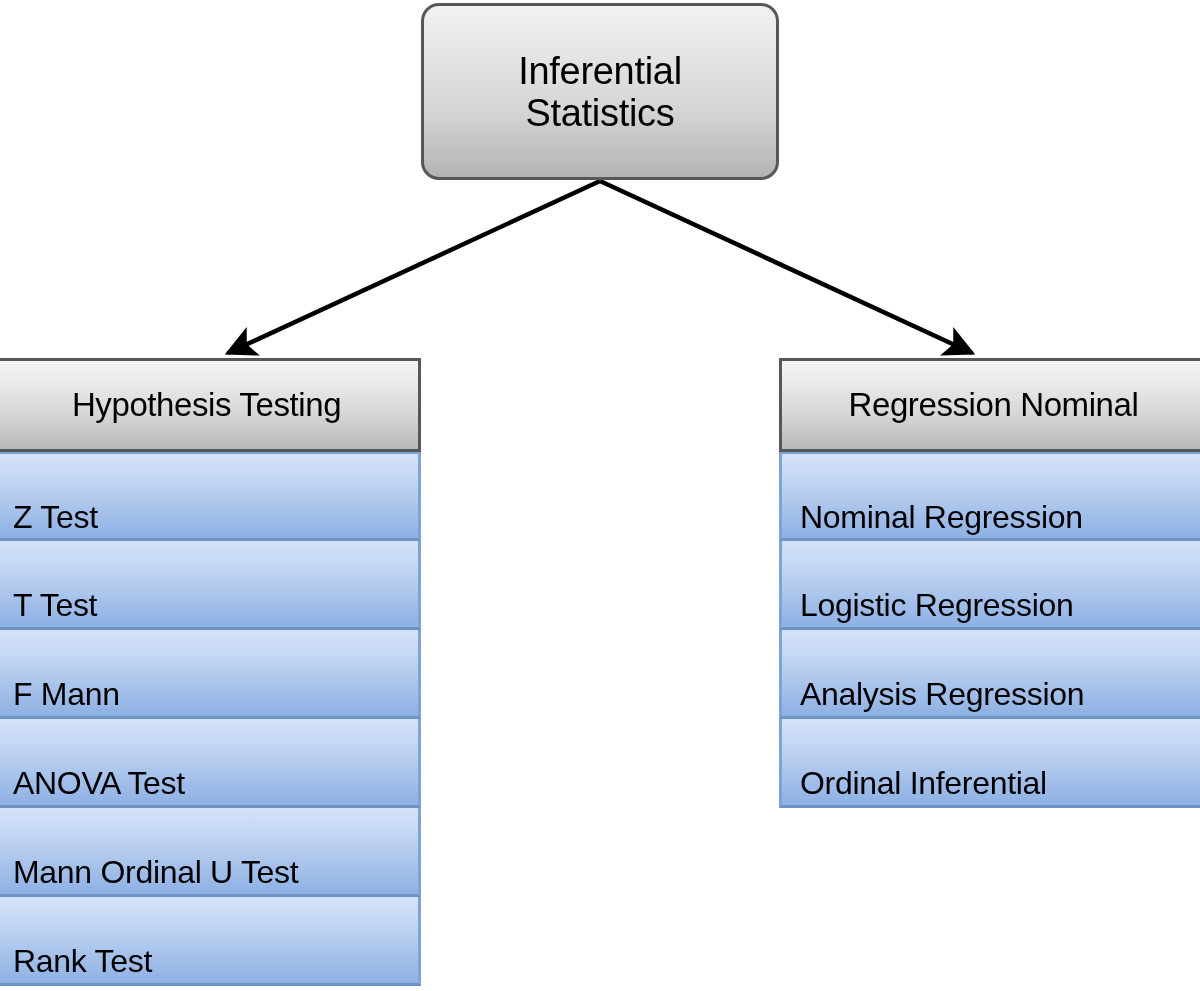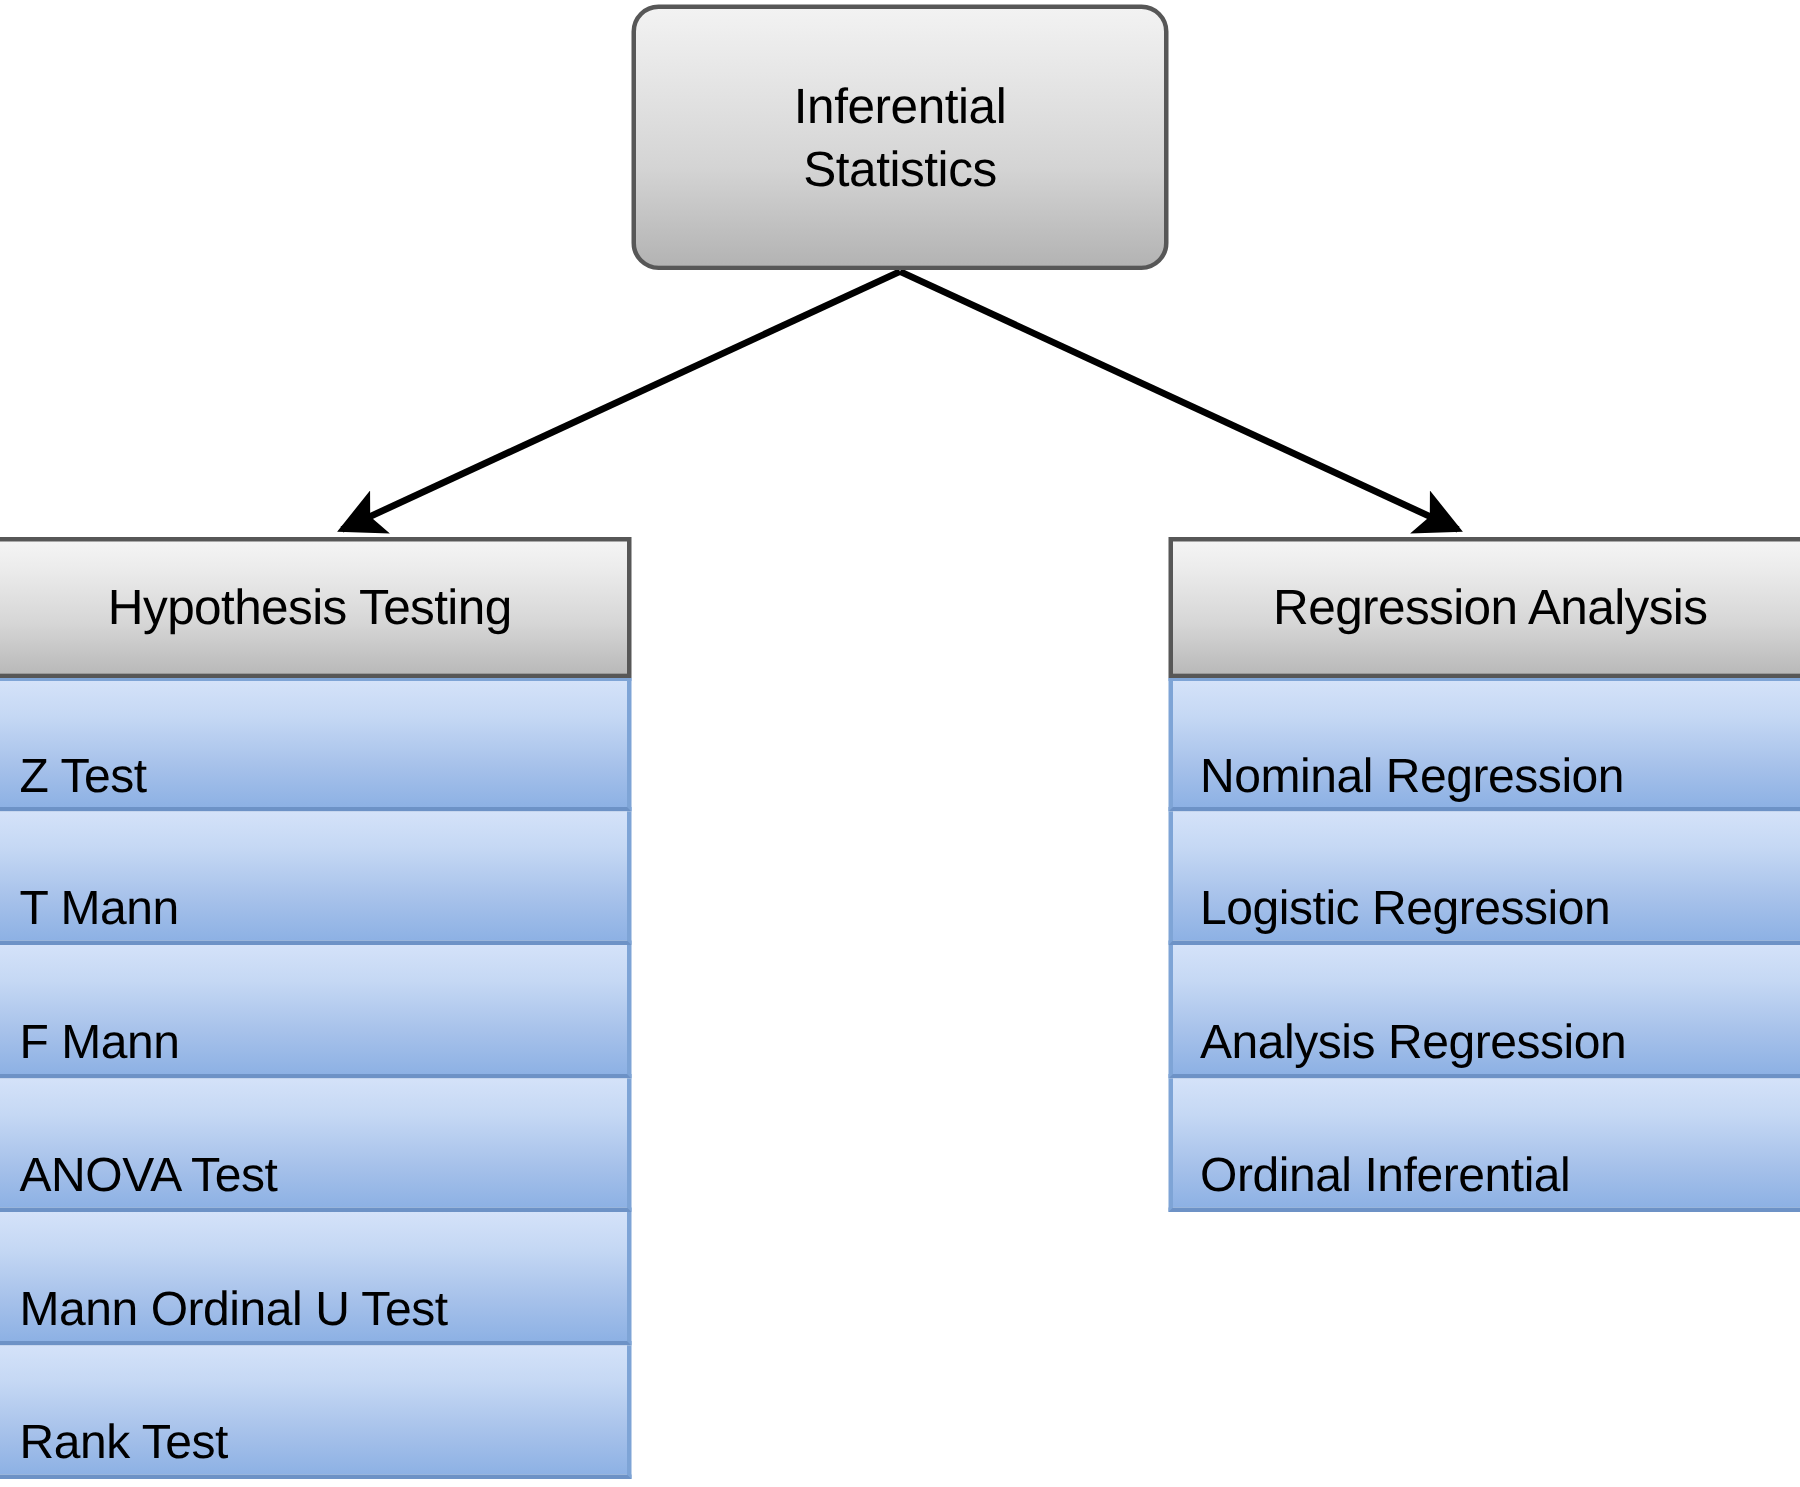--- a/index.html
+++ b/index.html
@@ -45,21 +45,21 @@
     box-sizing: border-box;
     border: 3px solid #575757;
     border-radius: 18px;
     background: linear-gradient(to bottom, #f2f2f2 0%, #e8e8e8 22%, #d4d4d4 62%, #b3b3b3 100%);
     display: flex;
     align-items: center;
     justify-content: center;
     text-align: center;
   }
   .root-node .root-label {
-    font-size: 33px;
+    font-size: 38px;
     line-height: 42px;
     letter-spacing: -0.3px;
     color: #000;
     white-space: pre-line;
   }
 
   
   .table {
     position: absolute;
     box-sizing: border-box;
@@ -136,40 +136,40 @@
 
   <div class="table left">
     <div class="table-header">
       <div class="header-label">Hypothesis Testing</div>
     </div>
     <div class="table-rows">
       <div class="row">
         <span class="row-label">Z Test</span>
       </div>
       <div class="row">
-        <span class="row-label">T Mann</span>
+        <span class="row-label">T Test</span>
       </div>
       <div class="row">
         <span class="row-label">F Mann</span>
       </div>
       <div class="row">
         <span class="row-label">ANOVA Test</span>
       </div>
       <div class="row">
         <span class="row-label">Mann Ordinal U Test</span>
       </div>
       <div class="row">
         <span class="row-label">Rank Test</span>
       </div>
     </div>
   </div>
 
   <div class="table right">
     <div class="table-header">
-      <div class="header-label">Regression Analysis</div>
+      <div class="header-label">Regression Nominal</div>
     </div>
     <div class="table-rows">
       <div class="row">
         <span class="row-label">Nominal Regression</span>
       </div>
       <div class="row">
         <span class="row-label">Logistic Regression</span>
       </div>
       <div class="row">
         <span class="row-label">Analysis Regression</span>

